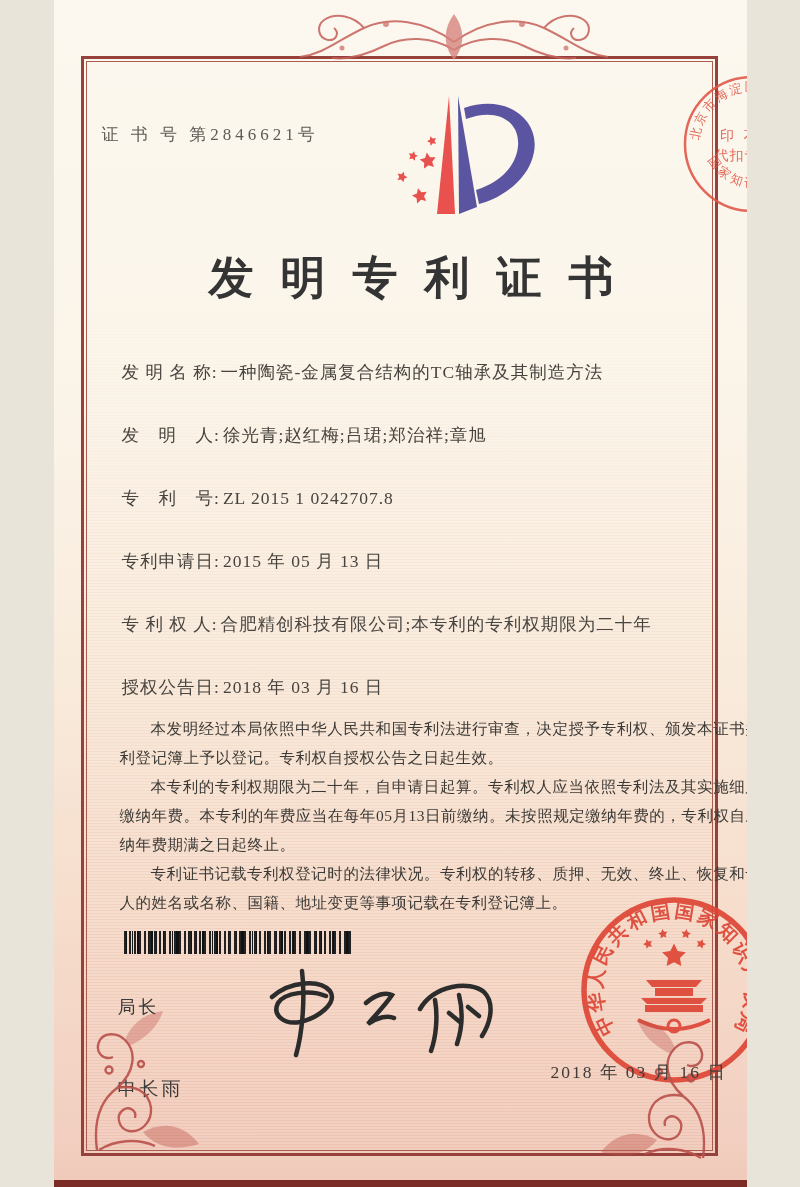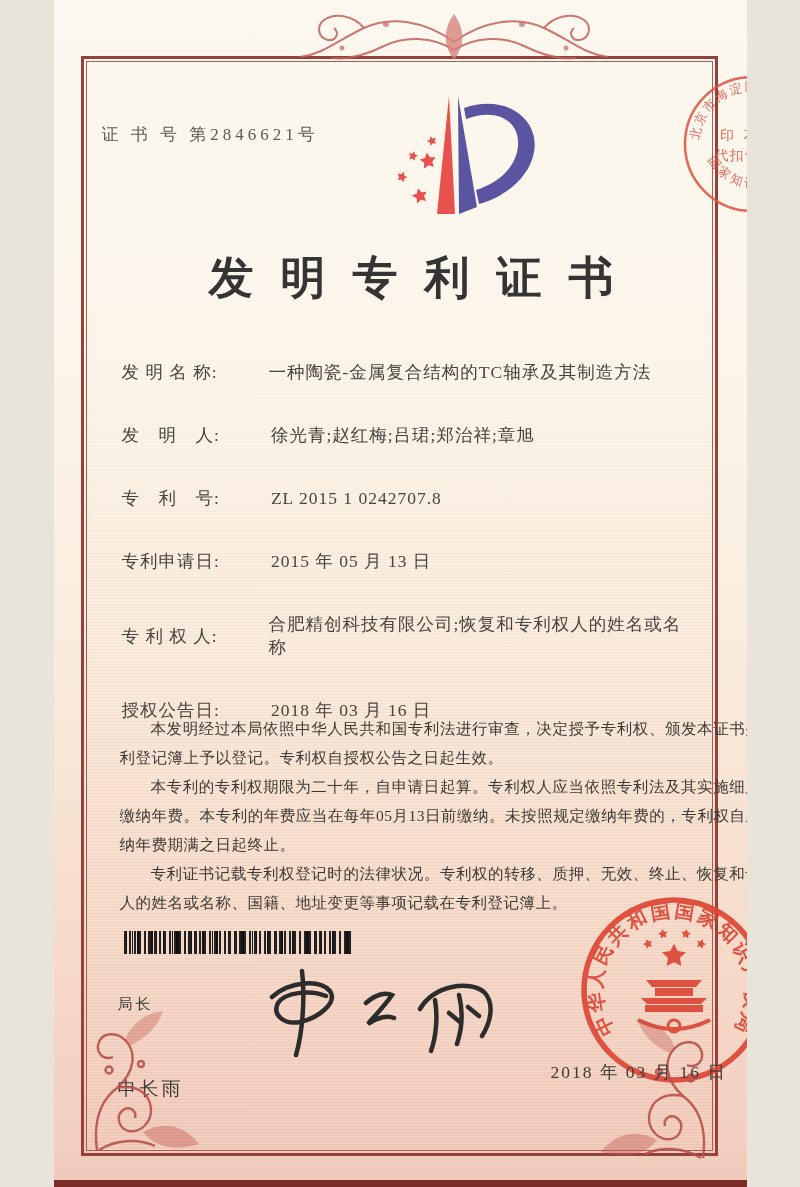--- a/index.html
+++ b/index.html
@@ -16,37 +16,37 @@
   }
   .bottom-edge { position:absolute; left:0; right:0; bottom:0; height:7px; background:#7c2c26; }
   .frame { position:absolute; left:27px; top:56px; right:29px; bottom:31px; border:3px solid #96413c; }
   .frame::after { content:""; position:absolute; inset:2px; border:1px solid #aa5c50; }
 
   .cert-no { position:absolute; left:48px; top:123px; font-size:17px; letter-spacing:4px; color:#5d5a55; }
   .title { position:absolute; left:0; right:0; top:248px; text-align:center; font-size:45px;
            font-weight:600; color:#343434; letter-spacing:27px; text-indent:27px;margin-left:22px; }
 
   .fields { position:absolute; left:68px; top:361px; right:58px; }
-  .field-row { display:flex; align-items:center; font-size:17.5px; color:#47443f;
-               margin-bottom:40px; line-height:23px; letter-spacing:1px;gap:48px; }
+  .field-row { display:flex; align-items:flex-start; font-size:17.5px; color:#47443f;
+               margin-bottom:40px; line-height:23px; letter-spacing:1px; }
   .field-label { white-space:pre; }
   .field-value { margin-left:3px; }
 
   .paragraphs { position:absolute; left:66px; top:714px; width:674px; font-size:15.5px;
                 color:#3c3a36; line-height:29px; text-align:justify; letter-spacing:.5px; }
   .paragraphs p { text-indent:2em; }
 
   .barcode { position:absolute; left:70px; top:931px; width:228px; height:23px;
     background:
       repeating-linear-gradient(90deg,#222 0 2px,transparent 2px 5px),
       repeating-linear-gradient(90deg,#1a1a1a 0 1px,transparent 1px 8px),
       repeating-linear-gradient(90deg,#111 0 3px,transparent 3px 13px);
   }
 
-  .signer-title { position:absolute; left:64px; top:995px; font-size:15px; color:#3a3a3a; letter-spacing:3px; }
+  .signer-title { position:absolute; left:64px; top:995px; font-size:18px; color:#3a3a3a; letter-spacing:3px; }
   .signer-name  { position:absolute; left:64px; top:1035px; font-size:19px; color:#3a3a3a; letter-spacing:3px;margin-top:41px; }
   .signature-svg { position:absolute; left:190px; top:965px; }
 
   .office-seal { position:absolute; left:522px; top:892px; }
   .seal-date { position:absolute; left:497px; top:1060px; font-size:17.5px; color:#3f3c38; letter-spacing:2px; z-index:5; }
   .tax-seal { position:absolute; left:622px; top:68px; }
   .logo-svg { position:absolute; left:333px; top:86px; }
   .flourish { position:absolute; left:212px; top:0; }
   .corner-left  { position:absolute; left:31px;  top:1000px; }
   .corner-right { position:absolute; right:32px; top:1008px; transform:scaleX(-1); }
@@ -125,21 +125,21 @@
     <div class="field-row">
       <span class="field-label">专　利　号:</span>
       <span class="field-value">ZL 2015 1 0242707.8</span>
     </div>
     <div class="field-row">
       <span class="field-label">专利申请日:</span>
       <span class="field-value">2015 年 05 月 13 日</span>
     </div>
     <div class="field-row">
       <span class="field-label">专 利 权 人:</span>
-      <span class="field-value">合肥精创科技有限公司;恢复和专利权人的姓名或名称</span>
+      <span class="field-value">合肥精创科技有限公司;本专利的专利权期限为二十年</span>
     </div>
     <div class="field-row">
       <span class="field-label">授权公告日:</span>
       <span class="field-value">2018 年 03 月 16 日</span>
     </div>
   </div>
 
   <div class="paragraphs">
     <p>本发明经过本局依照中华人民共和国专利法进行审查，决定授予专利权、颁发本证书并在专利登记簿上予以登记。专利权自授权公告之日起生效。</p>
     <p>本专利的专利权期限为二十年，自申请日起算。专利权人应当依照专利法及其实施细则规定缴纳年费。本专利的年费应当在每年05月13日前缴纳。未按照规定缴纳年费的，专利权自应当缴纳年费期满之日起终止。</p>

